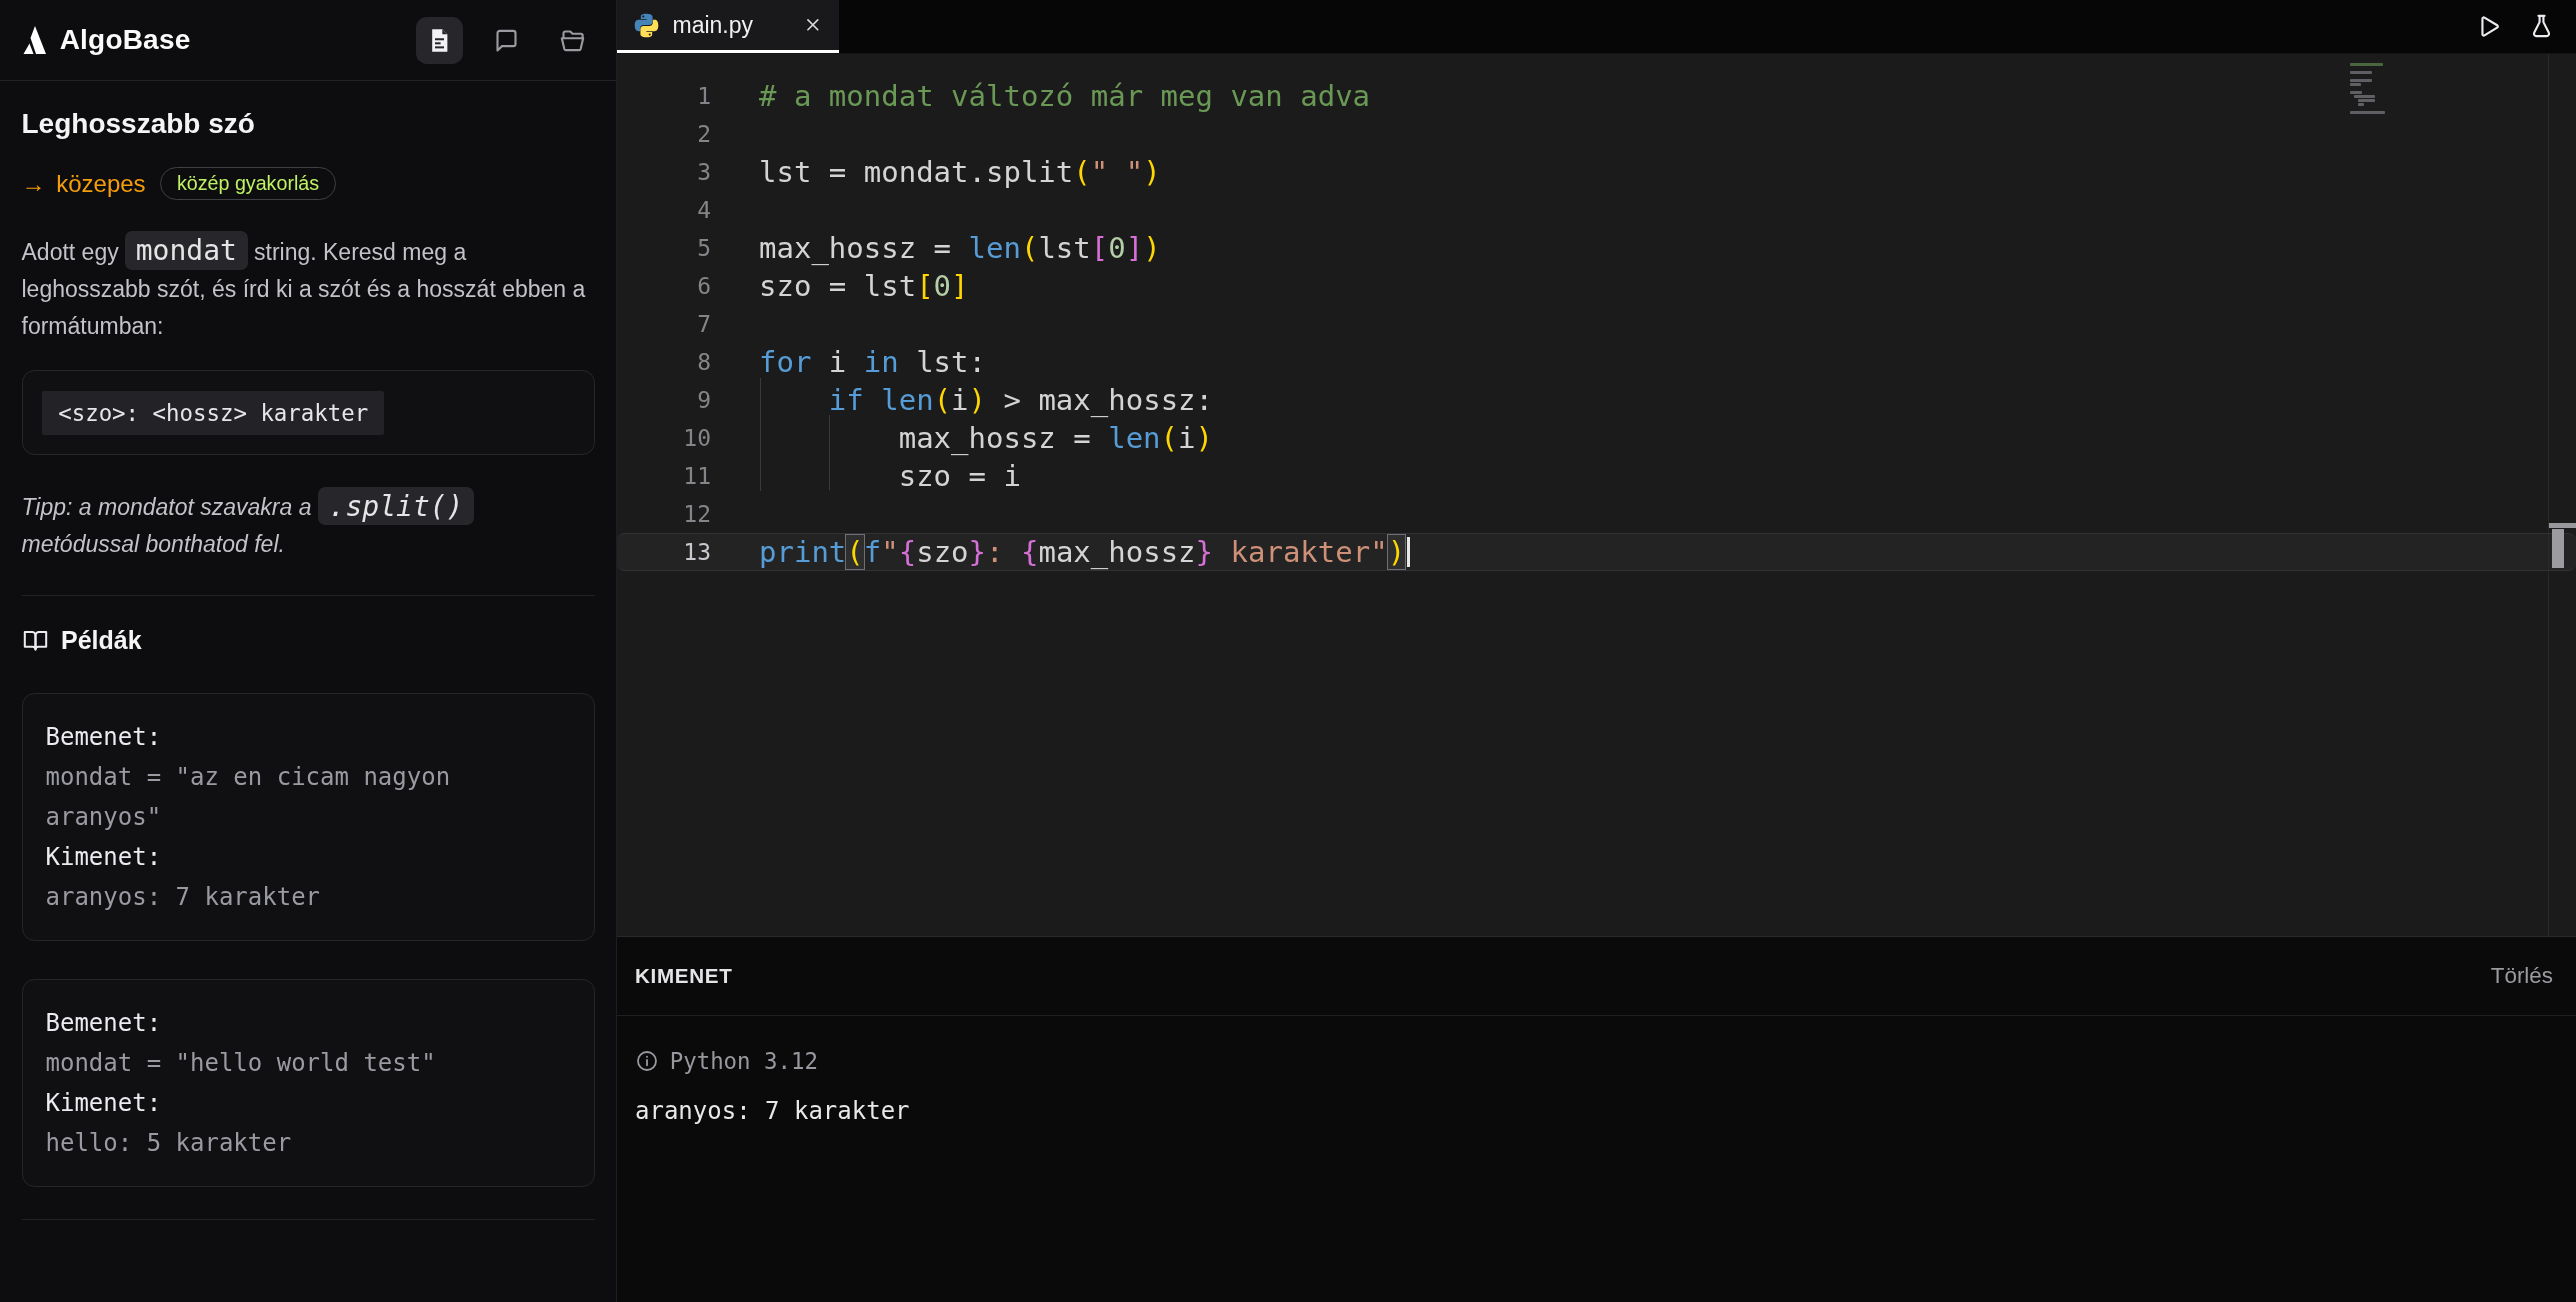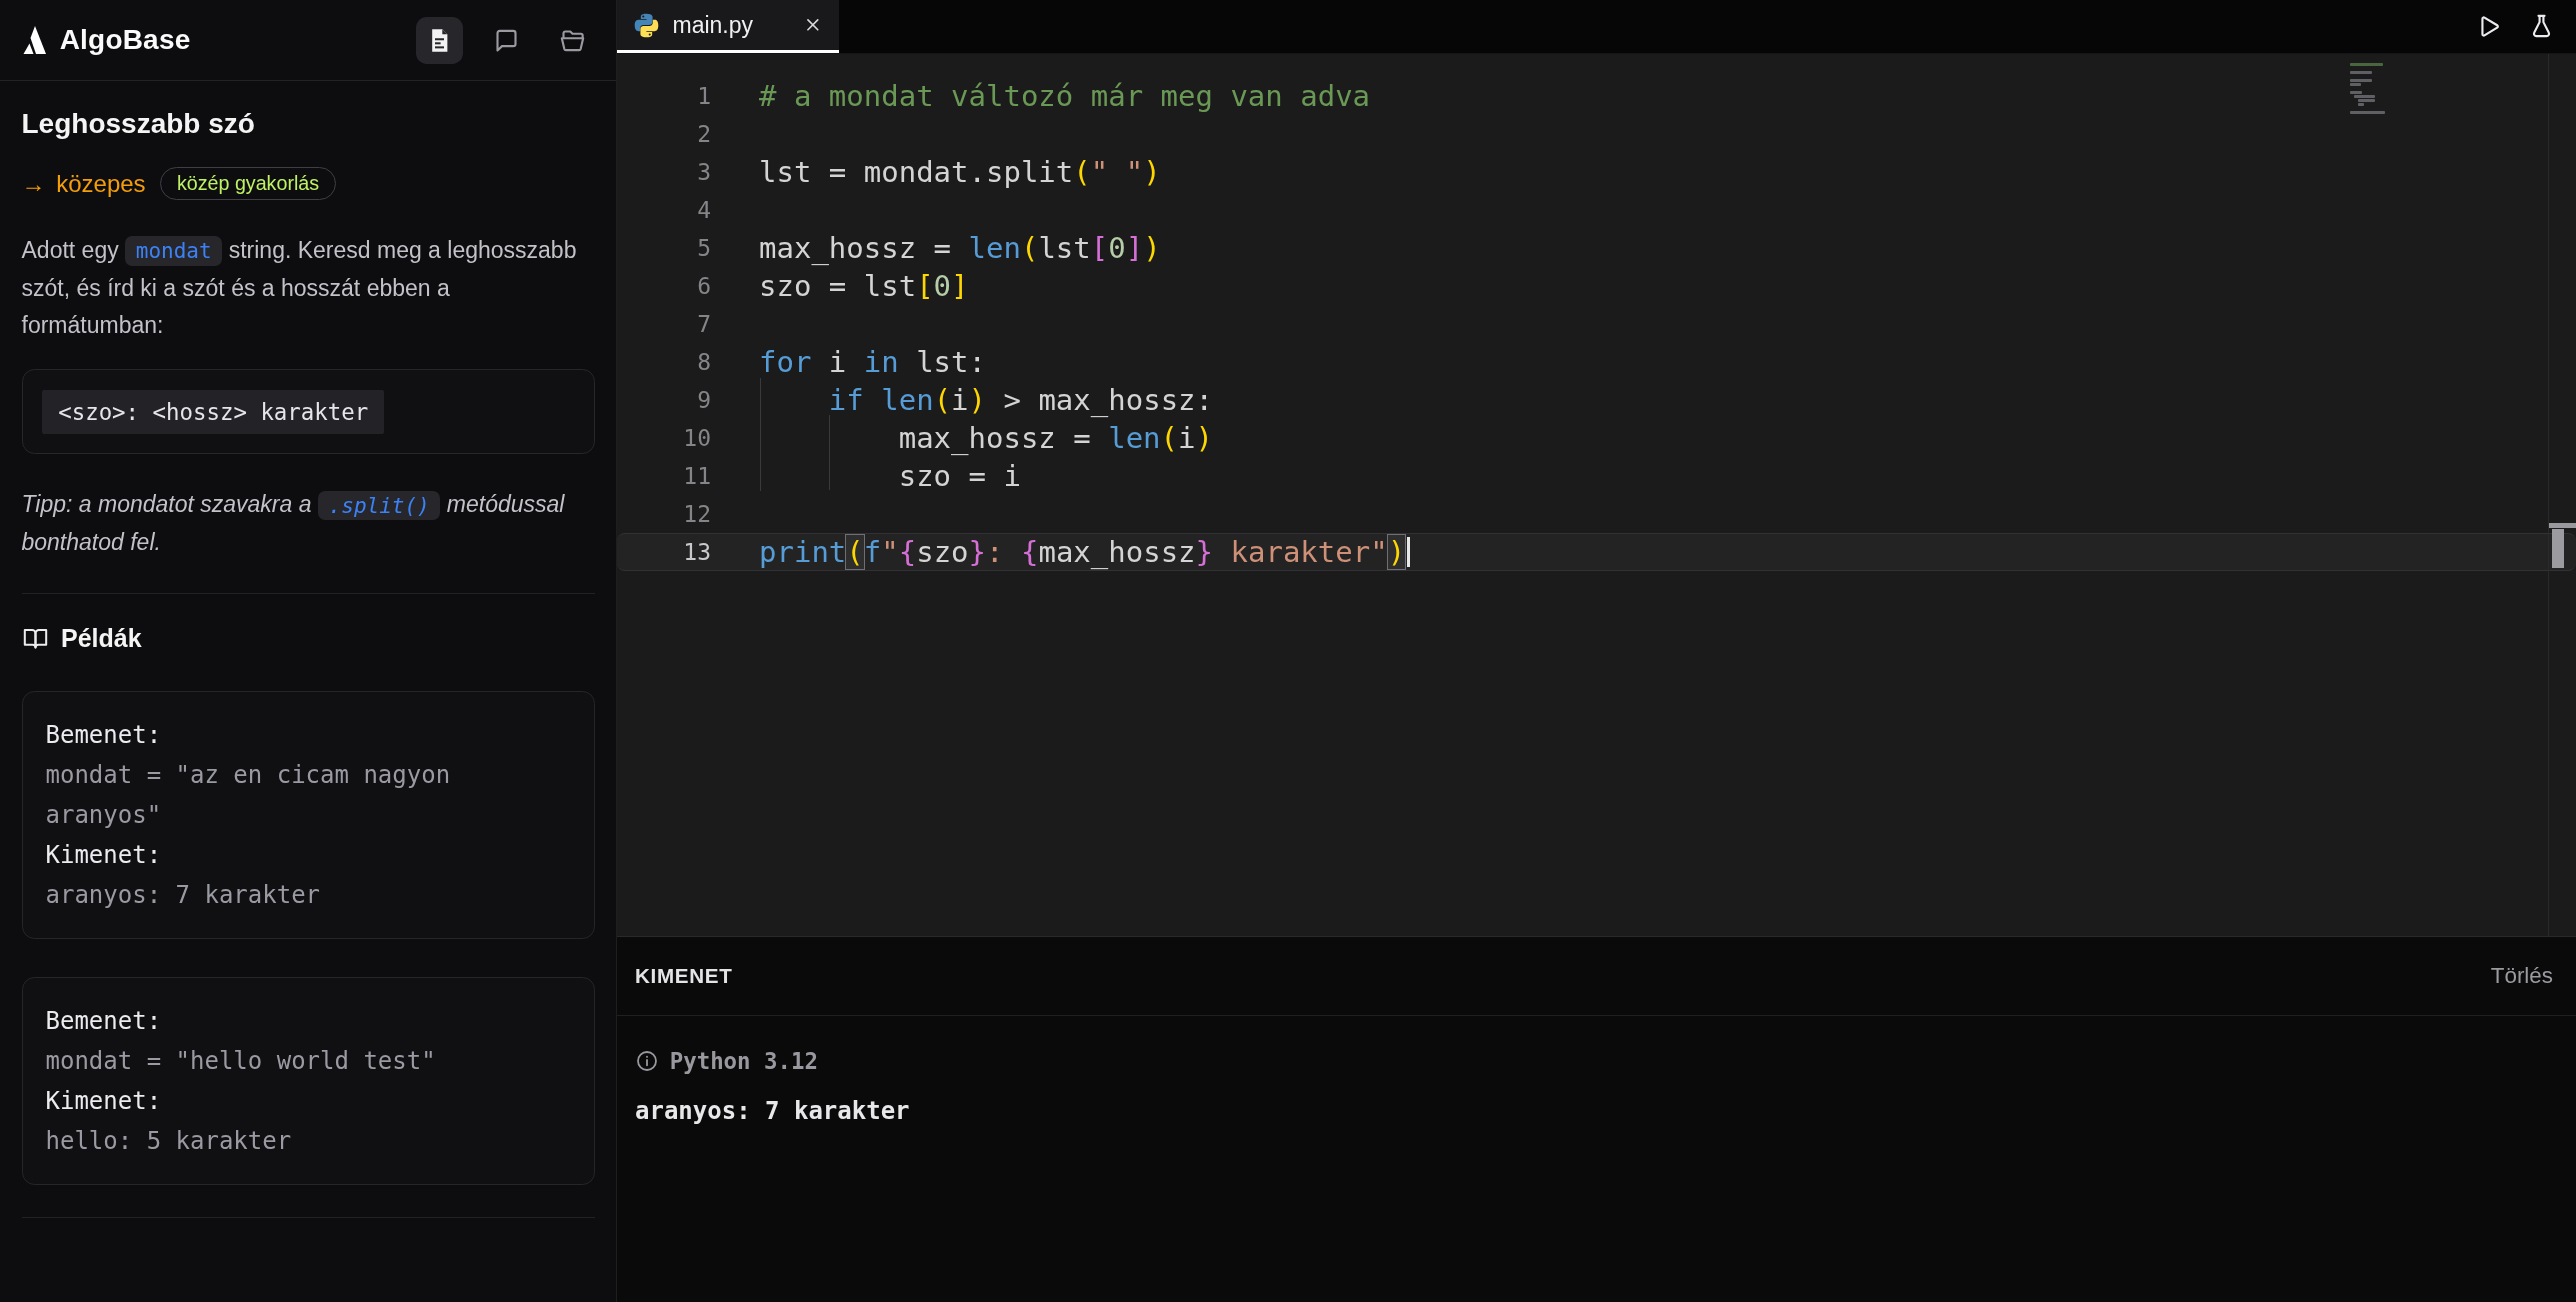--- a/index.html
+++ b/index.html
@@ -19,21 +19,21 @@
   .icon-btn.active { background:#26262b; }
 
   .sb-content { padding:27px 21.5px 0 21.5px; }
   .p-title { color:#f4f4f5; font-size:28px; font-weight:bold; }
   .diff-row { margin-top:27px; display:flex; align-items:center; gap:14.3px; }
   .diff { color:#f59e0b; font-size:24px; display:flex; align-items:center; gap:10.7px; }
   .badge { border:0.9px solid #3f3f46; border-radius:894px; padding:4px 16px;
            color:#bef264; font-size:19.7px; }
   .para { margin-top:32px; color:#c2c2c8; font-size:23px; line-height:37px; }
   .chip { font-family:"DejaVu Sans Mono", monospace; background:#27272b; border-radius:7.2px;
-          padding:2.7px 10.7px; font-size:21px; color:#3b82f6; }
+          padding:2.7px 10.7px; font-size:28px; color:#e5e5e5; }
   .code-card { margin-top:25px; background:#101013; border:0.9px solid #27272a;
                border-radius:12.5px; padding:19.7px; }
   .code-card .chip2 { display:inline-block; font-family:"DejaVu Sans Mono", monospace;
                       background:#232327; border-radius:2px; padding:9px 16px;
                       font-size:22.4px; color:#e6e6ea; }
   .tip { font-style:italic; }
   .divider { border:none; border-top:0.9px solid #222226; margin:32px 0 0 0; }
   .section-head { margin-top:30px; display:flex; align-items:center; gap:12.5px;
                   color:#f4f4f5; font-size:25px; font-weight:bold; }
   .ex-card { margin-top:38px; background:#101013; border:0.9px solid #26262a; border-radius:12.5px;
@@ -78,21 +78,21 @@
   .sb-sep { position:absolute; top:0; bottom:0; right:27px; width:0.9px; background:#2a2a2d; }
   .ovr-deco { position:absolute; right:0; width:27px; top:469px; height:5.4px; background:#98989d; }
   .vthumb { position:absolute; right:12.5px; width:11.6px; top:475px; height:39px; background:#9b9ba0; }
 
   .panel { position:absolute; top:936px; left:0; right:0; bottom:0;
            background:#0a0a0b; border-top:0.9px solid #29292d; }
   .panel-head { height:79px; display:flex; align-items:center; padding:0 23px 0 18px;
                 border-bottom:0.9px solid #202024; }
   .panel-title { color:#e4e4e7; font-size:20.6px; font-weight:bold; letter-spacing:0.7px; }
   .clear-btn { margin-left:auto; color:#9a9aa0; font-size:22.4px; }
-  .panel-body { padding:32px 18px;font-weight:bold; }
+  .panel-body { padding:32px 18px; }
   .runtime-row { display:flex; align-items:center; gap:10.7px; color:#98989e;
                  font-family:"DejaVu Sans Mono", monospace; font-size:22.4px; }
   .out-line { margin-top:23px; color:#e8e8ea; font-family:"DejaVu Sans Mono", monospace;
               font-size:24px; }
   svg { display:block; }
 </style>
 </head>
 <body>
 
 <div class="sidebar">

